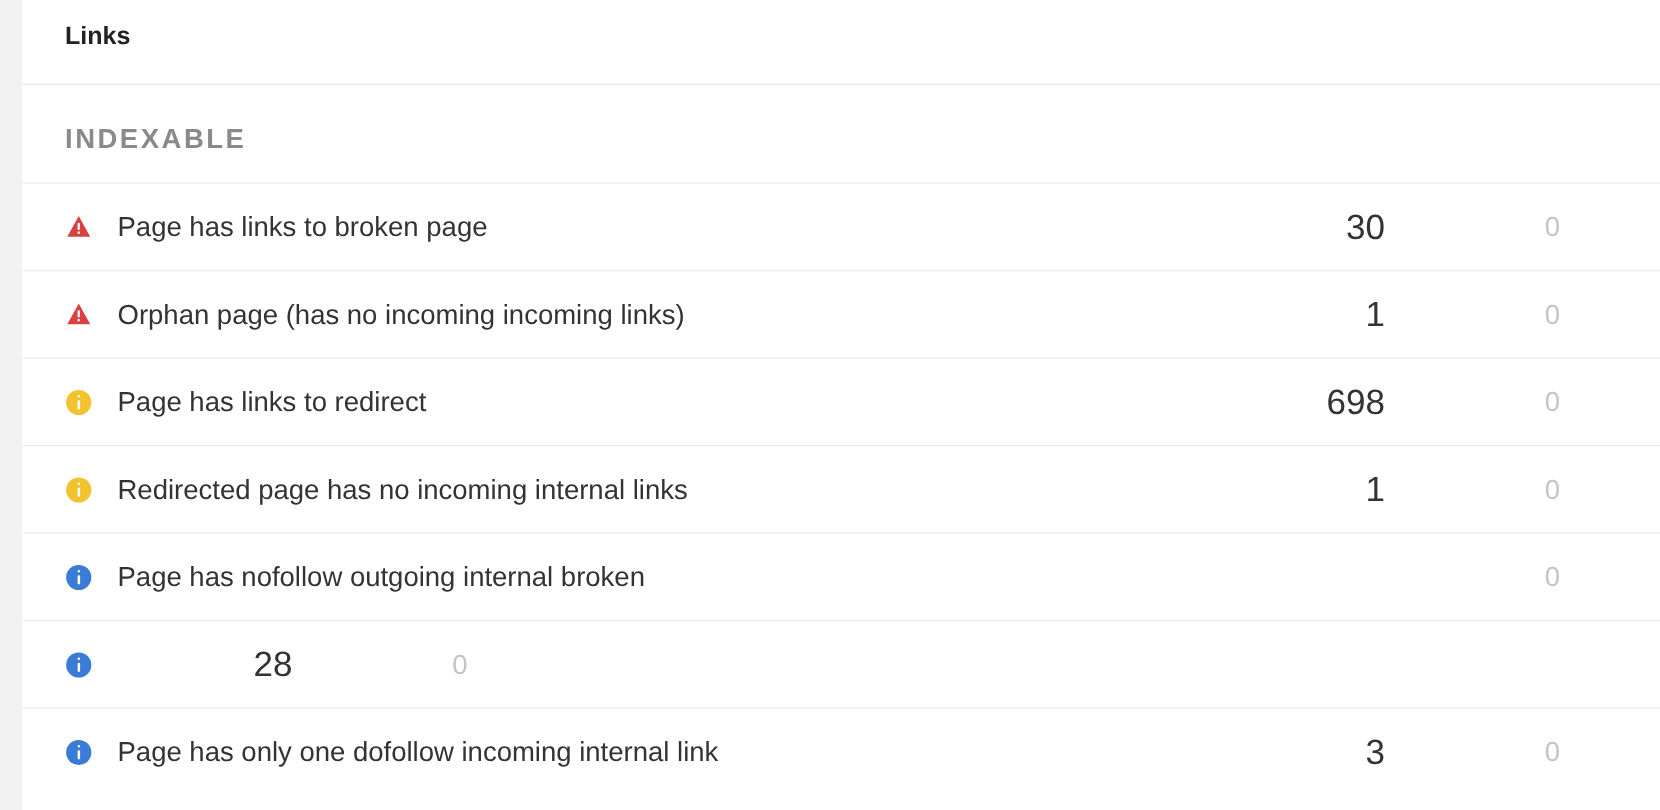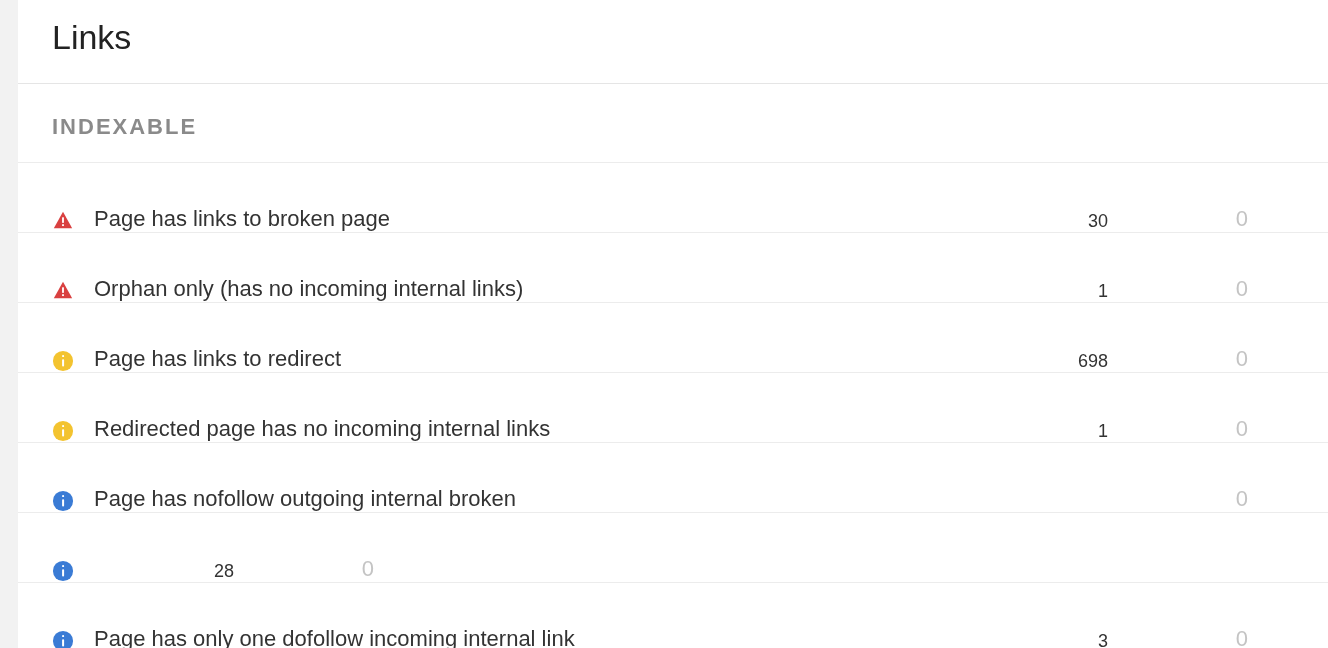--- a/index.html
+++ b/index.html
@@ -21,59 +21,59 @@
   }
   .panel {
     position: absolute;
     left: 18px;
     right: 0;
     top: 0;
     bottom: 0;
     background: #ffffff;
   }
   .panel-title {
-    font-size: 34px;
-    font-weight: 400;
+    font-size: 20px;
+    font-weight: 700;
     color: #222;
     padding: 18px 53px 26px 34px;
   }
   .section-divider {
     border-top: 1px solid #e5e5e5;
   }
   .section-label {
     font-size: 22px;
     font-weight: 600;
     letter-spacing: 2px;
     color: #8a8a8a;
     text-transform: uppercase;
     padding: 30px 34px 22px 34px;
   }
   .row {
     display: flex;
-    align-items: flex-end;
+    align-items: center;
     border-top: 1px solid #ececec;
     padding: 0 0 0 34px;
     height: 70px;
   }
   .icon-cell {
     flex: 0 0 42px;
     display: flex;
     align-items: center;
     justify-content: flex-start;
   }
   .label-cell {
     flex: 1 1 auto;
     font-size: 22px;
     color: #333;
     padding-right: 20px;
   }
   .count-cell {
     flex: 0 0 220px;
     text-align: right;
-    font-size: 18px;
+    font-size: 28px;
     color: #333;
     padding-right: 80px;
   }
   .delta-cell {
     flex: 0 0 140px;
     text-align: right;
     font-size: 22px;
     color: #c4c4c4;
     padding-right: 80px;
   }
@@ -117,21 +117,21 @@
         <div class="delta-cell">0</div>
       </div>
       <div class="row">
         <div class="icon-cell">
           <span class="icon icon-error"><svg viewBox="0 0 24 24" width="22" height="22">
               <path d="M12 2 L22 20 L2 20 Z"></path>
               <rect x="11" y="8" width="2" height="6" fill="#fff"></rect>
               <rect x="11" y="15.5" width="2" height="2" fill="#fff"></rect>
             </svg></span>
         </div>
-        <div class="label-cell">Orphan only (has no incoming internal links)</div>
+        <div class="label-cell">Orphan page (has no incoming incoming links)</div>
         <div class="count-cell">1</div>
         <div class="delta-cell">0</div>
       </div>
       <div class="row">
         <div class="icon-cell">
           <span class="icon icon-warning"><svg viewBox="0 0 24 24" width="22" height="22">
               <circle cx="12" cy="12" r="11"></circle>
               <rect class="dot" x="11" y="5.5" width="2.2" height="2.2" rx="1"></rect>
               <rect class="stem" x="11" y="10" width="2.2" height="8" rx="1"></rect>
             </svg></span>

